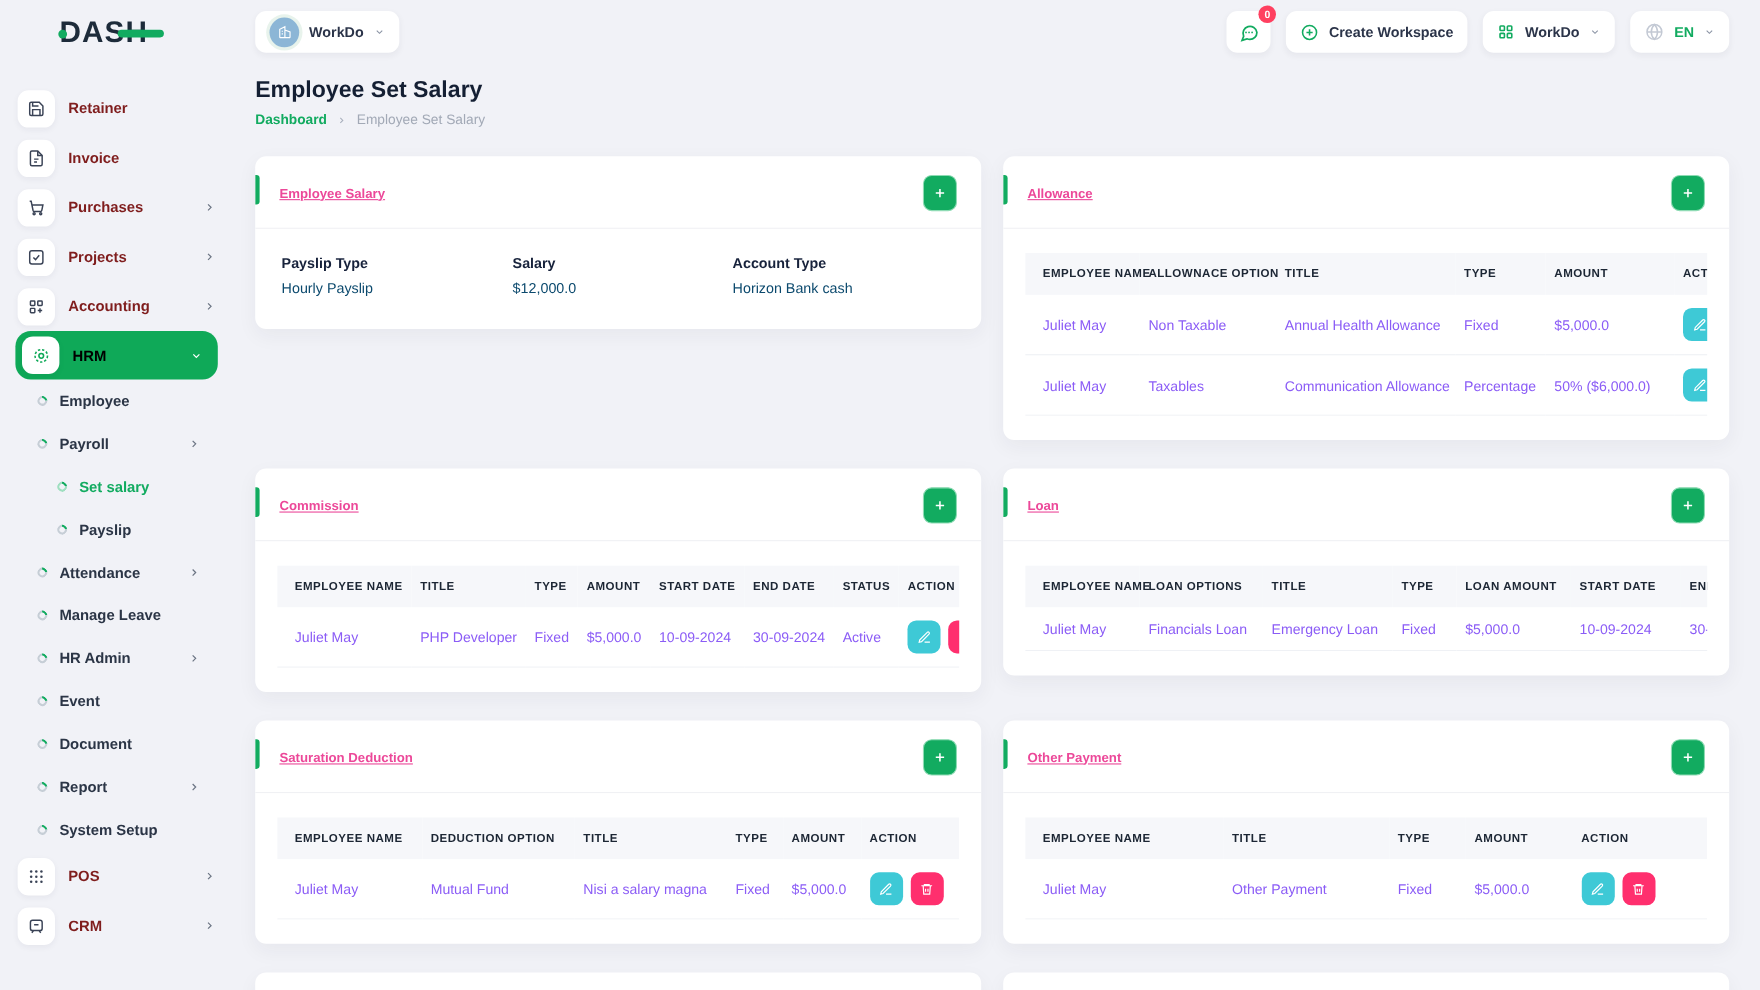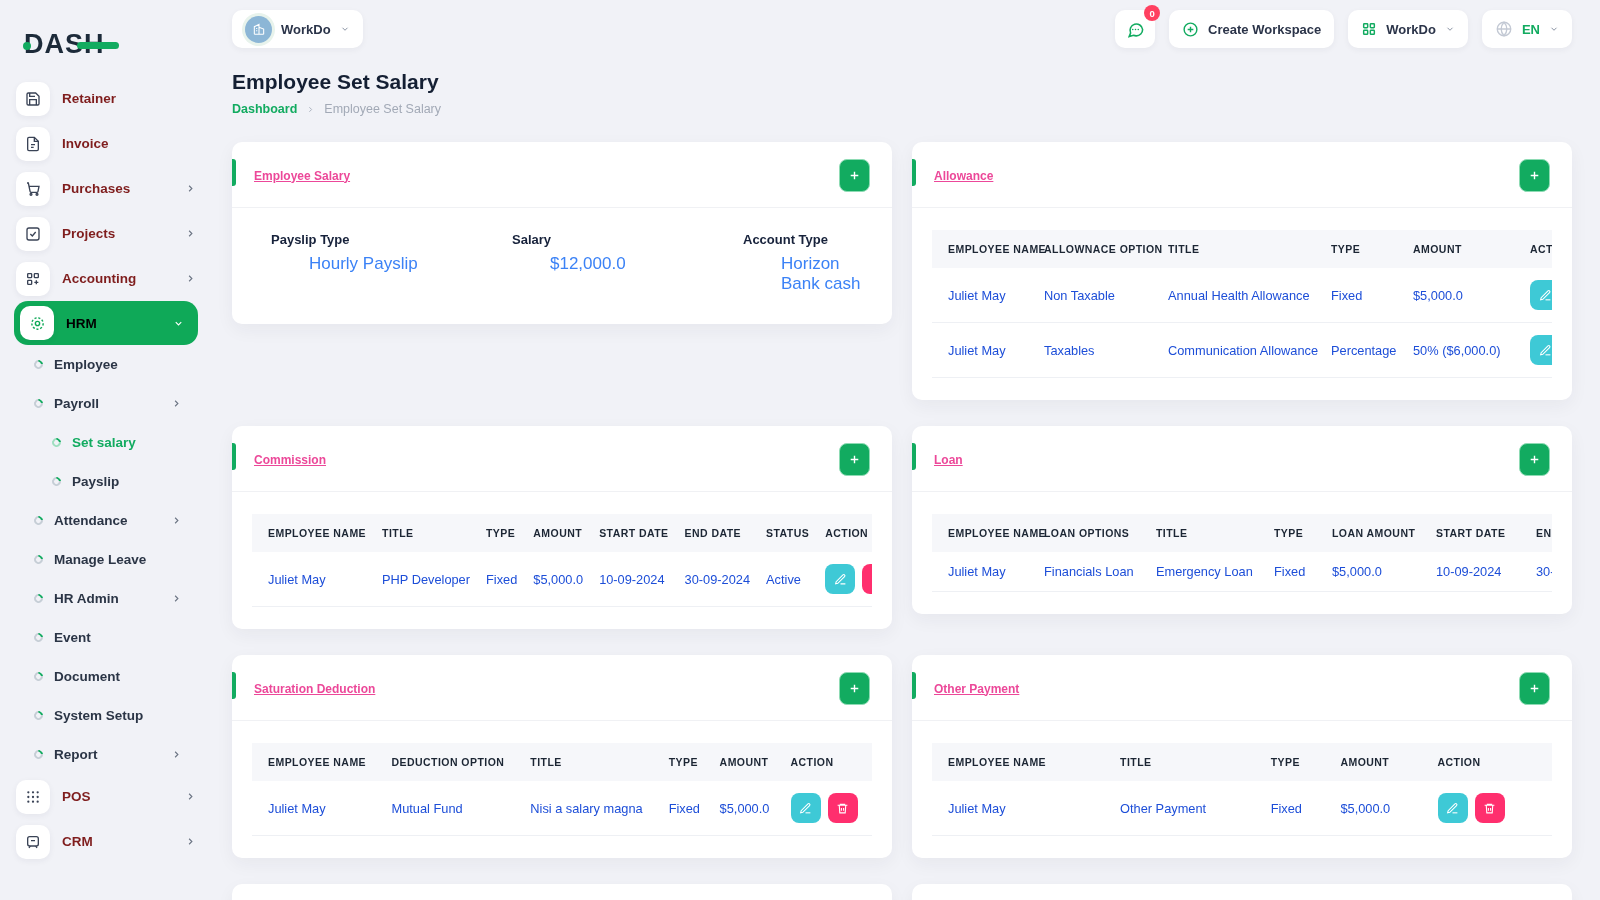--- a/index.html
+++ b/index.html
@@ -3,21 +3,21 @@
 <meta charset="utf-8">
 <title>Employee Set Salary</title>
 <style>
   * { margin:0; padding:0; box-sizing:border-box; }
   html,body { width:1600px; height:900px; overflow:hidden; }
   body { font-family:"Liberation Sans","DejaVu Sans",sans-serif; background:#f1f2f7; color:#1f2a3d; }
   .app { display:flex; width:1600px; height:900px; }
 
   
   .sidebar { width:212px; flex:0 0 212px; height:900px; padding:14px 0 0 0; overflow:hidden; }
-  .logo { height:46px; display:flex; align-items:flex-end; padding-left:24px; position:relative; }
+  .logo { height:46px; display:flex; align-items:flex-start; padding-left:54px; position:relative; }
   .logo-text { font-size:27px; font-weight:900; letter-spacing:1px; color:#1d2b3a; position:relative; }
   .logo-text::after { content:""; position:absolute; right:-14px; top:13px; width:42px; height:7px; border-radius:4px; background:#12ab60; }
   .logo-text::before { content:""; position:absolute; left:-1px; top:13px; width:8px; height:8px; border-radius:50%; background:#12ab60; }
   nav.menu { margin-top:16px; }
   .nav-item { display:flex; align-items:center; height:45px; padding:0 16px 0 16px; cursor:pointer; position:relative; }
   .nav-item .ic-box { width:34px; height:34px; border-radius:10px; background:#fff; box-shadow:0 2px 6px rgba(30,40,60,.06); display:flex; align-items:center; justify-content:center; color:#3a4356; flex:0 0 34px; }
   .nav-item .lbl { margin-left:12px; font-size:13.5px; font-weight:600; color:#7f1d1d; }
   .nav-item .chev { margin-left:auto; color:#6b7483; display:flex; }
   .nav-item.active-pill { background:#0fa958; border-radius:14px; margin:0 14px; padding:0 14px 0 6px; height:44px; }
   .nav-item.active-pill .ic-box { color:#0fa958; }
@@ -50,28 +50,28 @@
 
   
   .grid { margin-top:26px; display:grid; grid-template-columns:1fr 1fr; column-gap:20px; row-gap:26px; align-items:start; }
   .card { background:#fff; border-radius:10px; box-shadow:0 6px 18px rgba(40,45,60,.05); overflow:hidden; }
   .card-head { position:relative; display:flex; align-items:center; justify-content:space-between; padding:17px 22px 15px 22px; border-bottom:1px solid #f0f1f4; min-height:60px; }
   .card-head::before { content:""; position:absolute; left:0; top:17px; width:4px; height:27px; background:#12ab60; border-radius:0 3px 3px 0; }
   .card-title { font-size:12px; font-weight:800; color:#ec4899;text-decoration:underline; }
   .btn-add { width:31px; height:33px; border-radius:8px; background:#12ab60; border:1px solid #8edbb4; color:#fff; display:flex; align-items:center; justify-content:center; cursor:pointer; }
   .btn-add svg { display:block; }
 
-  .es-body { display:grid; grid-template-columns:210px 200px 1fr; padding:24px 22px 30px 39px;gap:31px; }
+  .es-body { display:grid; grid-template-columns:210px 200px 1fr; padding:24px 22px 30px 24px; }
   .es-field .f-lbl { font-size:13px; font-weight:700; color:#17223b; }
-  .es-field .f-val { font-size:17px; color:#3b82f6; margin-top:7px;margin-left:38px; }
+  .es-field .f-val { font-size:13px; color:#0c4a6e; margin-top:7px; }
 
   .tbl-wrap { margin:22px 20px 22px 20px; overflow:hidden; }
   table { border-collapse:collapse; white-space:nowrap; width:100%; }
   thead th { background:#f6f7fa; font-size:10.5px; font-weight:700; letter-spacing:.45px; color:#1c2634; text-transform:uppercase; text-align:left; padding:13px 8px; }
-  tbody td { font-size:12.8px; color:#1d4ed8; padding:12px 8px; border-bottom:1px solid #eef0f4; }
+  tbody td { font-size:12.8px; color:#8b5cf6; padding:12px 8px; border-bottom:1px solid #eef0f4; }
   thead th:first-child, tbody td:first-child { padding-left:16px; }
   table.fixed { table-layout:fixed; width:auto; }
   .btn-ic { width:30px; height:30px; border-radius:8px; border:none; display:inline-flex; align-items:center; justify-content:center; cursor:pointer; vertical-align:middle; }
   .btn-edit { background:#3ec9d6; margin-right:7px; }
   .btn-del { background:#ff2f6e; }
 
   .ic { display:flex; }
 </style>
 </head>
 <body>
@@ -223,31 +223,31 @@
       </div>
 
       <div class="sub-item">
         <span class="bullet"></span>
         <span class="lbl">Document</span>
       </div>
 
 
       <div class="sub-item">
         <span class="bullet"></span>
+        <span class="lbl">Report</span>
+        <span class="chev">
+            <svg width="11" height="11" viewBox="0 0 24 24" fill="none" stroke="currentColor" stroke-width="2.4">
+              <path d="M9 6l6 6-6 6"></path>
+            </svg>
+          </span>
+      </div>
+
+      <div class="sub-item">
+        <span class="bullet"></span>
         <span class="lbl">System Setup</span>
-      </div>
-
-      <div class="sub-item">
-        <span class="bullet"></span>
-        <span class="lbl">Report</span>
-        <span class="chev">
-            <svg width="11" height="11" viewBox="0 0 24 24" fill="none" stroke="currentColor" stroke-width="2.4">
-              <path d="M9 6l6 6-6 6"></path>
-            </svg>
-          </span>
       </div>
 
       <div class="nav-item">
         <span class="ic-box">
             <svg width="16" height="16" viewBox="0 0 24 24" fill="currentColor">
               <circle cx="5" cy="5" r="1.7"></circle>
               <circle cx="12" cy="5" r="1.7"></circle>
               <circle cx="19" cy="5" r="1.7"></circle>
               <circle cx="5" cy="12" r="1.7"></circle>
               <circle cx="12" cy="12" r="1.7"></circle>

